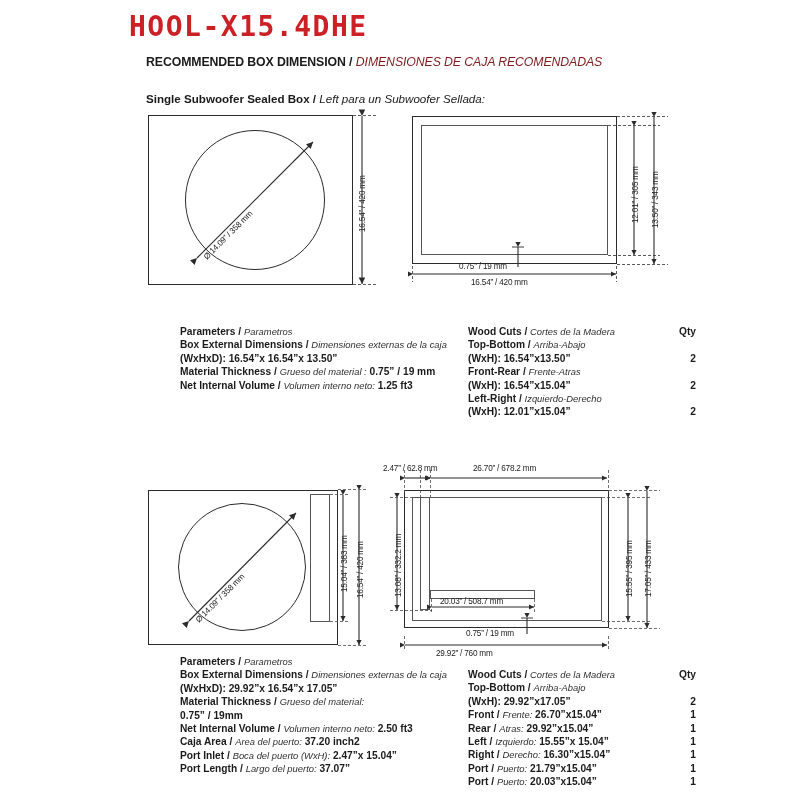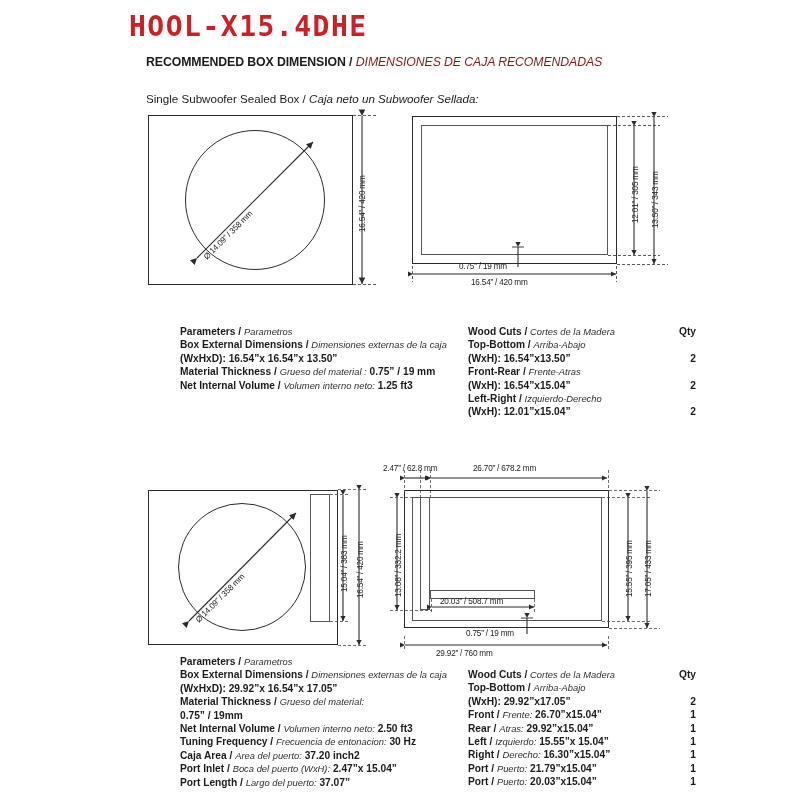--- a/index.html
+++ b/index.html
@@ -25,21 +25,21 @@
     white-space:nowrap;
   }
   .subhead {
     position:absolute; left:146px; top:55px;
     font-size:12.3px; white-space:nowrap;
   }
   .subhead .en { font-weight:700; letter-spacing:-0.1px; }
   .subhead .es { font-style:italic; font-weight:400; color:#7f1d1d; letter-spacing:-0.1px;}
 
   .section-title { position:absolute; font-size:11.6px; white-space:nowrap; }
-  .section-title .en { font-weight:400; }
+  .section-title .en { font-weight:700; }
   .section-title .es { font-style:italic; font-weight:400; }
 
   
   .dwg { position:absolute; }
   .rectout { position:absolute; border:1.3px solid #2b2b2b; }
   .rectin  { position:absolute; border:1px solid #555; }
   .circ { position:absolute; border:1.3px solid #2b2b2b; border-radius:50%; }
 
   .dimlbl {
     position:absolute; font-size:8.2px; color:#222;
@@ -69,21 +69,21 @@
 
   <div class="model-title">HOOL-X15.4DHE</div>
 
   <div class="subhead">
     <span class="en">RECOMMENDED BOX DIMENSION /</span>
     <span class="es">DIMENSIONES DE CAJA RECOMENDADAS</span>
   </div>
 
   <div class="section-title" style="left:146px; top:92px;">
     <span class="en">Single Subwoofer Sealed Box /</span>
-    <span class="es">Caja neto un Subwoofer Sellada:</span>
+    <span class="es">Left para un Subwoofer Sellada:</span>
   </div>
 
   <div class="dwg">
     <div class="rectout" style="left:148px; top:115px; width:205px; height:170px;"></div>
     <div class="circ" style="left:185px; top:130px; width:140px; height:140px;"></div>
     <svg class="ov" width="800" height="800">
       <defs>
         <marker id="ar" markerWidth="7" markerHeight="7" refX="6" refY="3" orient="auto">
           <path d="M0,0 L6,3 L0,6 z" fill="#2b2b2b"></path>
         </marker>
@@ -309,25 +309,20 @@
       
       
       <span class="val">0.75” / 19mm</span>
     </div>
     <div class="row">
       <b>Net Internal Volume /</b>
       <i>Volumen interno neto:</i>
       <span class="val">2.50 ft3</span>
     </div>
     <div class="row">
-      <b>Tuning Frequency /</b>
-      <i>Frecuencia de entonacion:</i>
-      <span class="val">30 Hz</span>
-    </div>
-    <div class="row">
       <b>Caja Area /</b>
       <i>Area del puerto:</i>
       <span class="val">37.20 inch2</span>
     </div>
     <div class="row">
       <b>Port Inlet /</b>
       <i>Boca del puerto (WxH):</i>
       <span class="val">2.47”x 15.04”</span>
     </div>
     <div class="row">

